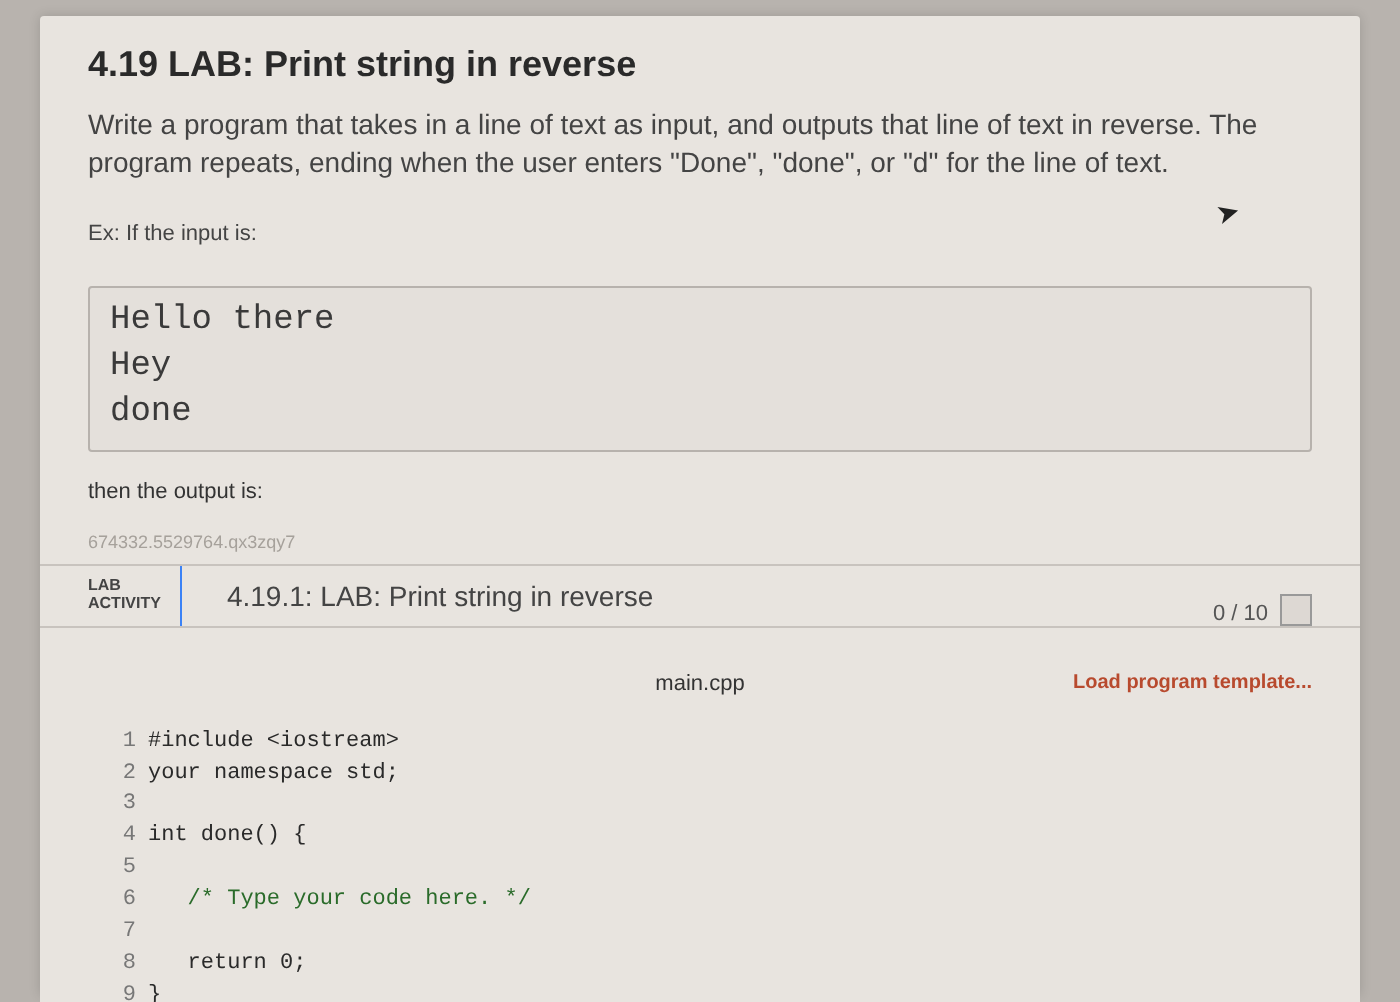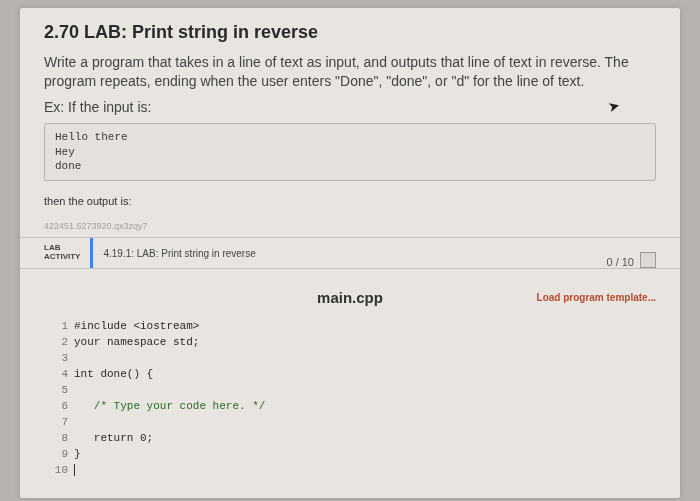--- a/index.html
+++ b/index.html
@@ -27,31 +27,31 @@
     margin: 0 0 10px 0;
     color: #2a2a2a;
   }
   .desc {
     font-size: 14px;
     color: #444;
     line-height: 1.35;
     margin: 0 0 8px 0;
   }
   .ex-label {
-    font-size: 14px;
-    color: #444;
-    margin: 8px 0;
+    font-size: 11px;
+    color: #444;
+    margin: 20px 0;
   }
   .code-box {
     border: 1px solid #b7b2ad;
     background: #e4e0db;
     border-radius: 2px;
     padding: 6px 10px;
     font-family: "Courier New", monospace;
-    font-size: 11px;
+    font-size: 17px;
     color: #3a3a3a;
     margin: 4px 0 8px 0;
     white-space: pre;
     line-height: 1.35;
   }
   .then-label {
     font-size: 11px;
     color: #333;
     margin: 14px 0;
   }
@@ -69,30 +69,31 @@
     height: 32px;
     margin: 0 -24px;
     padding: 0 24px;
   }
   .activity-label {
     font-size: 8px;
     font-weight: bold;
     color: #444;
     line-height: 1.1;
     padding: 6px 10px 6px 0;
-    border-right: 3px solid #3b82f6;
+    border-right: 1px solid #3b82f6;
     display: flex;
     flex-direction: column;
+    justify-content: center;
   }
   .activity-title {
-    font-size: 10px;
+    font-size: 14px;
     color: #444;
     display: flex;
     align-items: center;
-    padding-left: 10px;
+    padding-left: 22px;
     flex: 1;
   }
   .score {
     display: flex;
     align-items: flex-end;
     font-size: 11px;
     color: #555;
     gap: 6px;
   }
   .score-box {
@@ -106,22 +107,22 @@
     align-items: center;
     height: 28px;
     margin: 14px -24px 0 -24px;
     padding: 0 24px;
     position: relative;
   }
   .filename {
     position: absolute;
     left: 50%;
     transform: translateX(-50%);
-    font-size: 15px;
-    font-weight: bold;
+    font-size: 11px;
+    font-weight: normal;
     color: #333;
   }
   .load-template {
     margin-left: auto;
     font-size: 10px;
     color: #b84a2e;
     font-weight: bold;
     cursor: pointer;
   }
   .editor {
@@ -159,32 +160,32 @@
     font-size: 14px;
     color: #222;
     transform: rotate(-15deg);
   }
 </style>
 </head>
 <body>
 
 <div class="page">
 
-  <h1>2.70 LAB: Print string in reverse</h1>
+  <h1>4.19 LAB: Print string in reverse</h1>
 
   <p class="desc">Write a program that takes in a line of text as input, and outputs that line of text in reverse. The program repeats, ending when the user enters "Done", "done", or "d" for the line of text.</p>
 
   <div class="ex-label">Ex: If the input is:</div>
   <div class="code-box">Hello there
 Hey
 done</div>
 
   <div class="then-label">then the output is:</div>
 
-  <div class="watermark">422451.6273920.qx3zqy7</div>
+  <div class="watermark">674332.5529764.qx3zqy7</div>
 
   <div class="activity-bar">
     <div class="activity-label">
       <span>LAB</span>
       <span>ACTIVITY</span>
     </div>
     <div class="activity-title">4.19.1: LAB: Print string in reverse</div>
     <div class="score">
       <span>0 / 10</span>
       <span class="score-box"></span>

